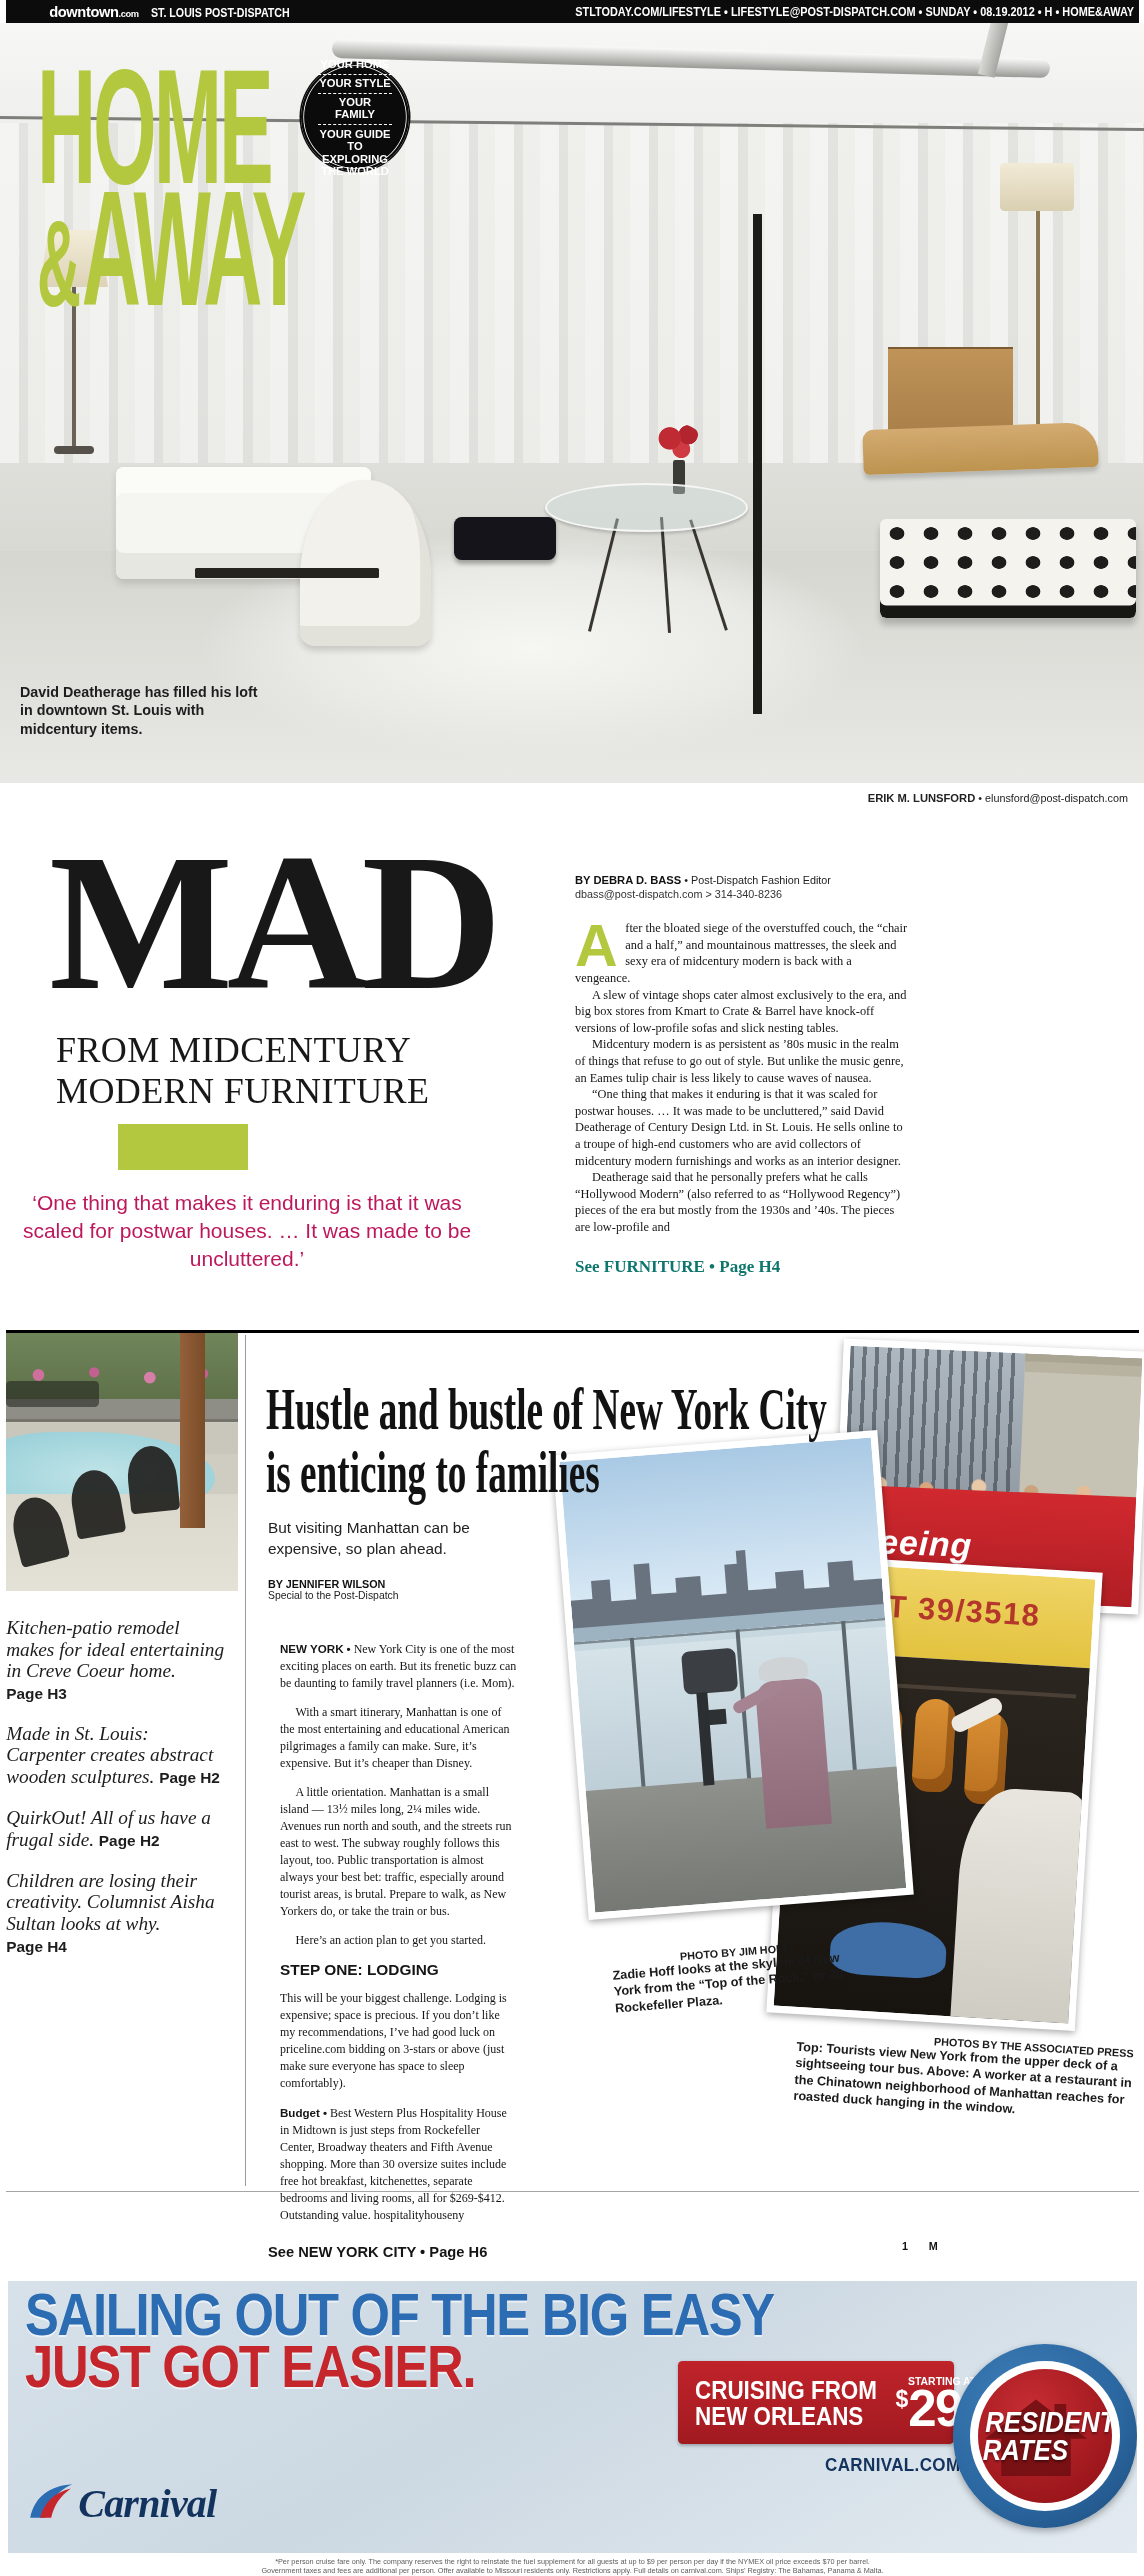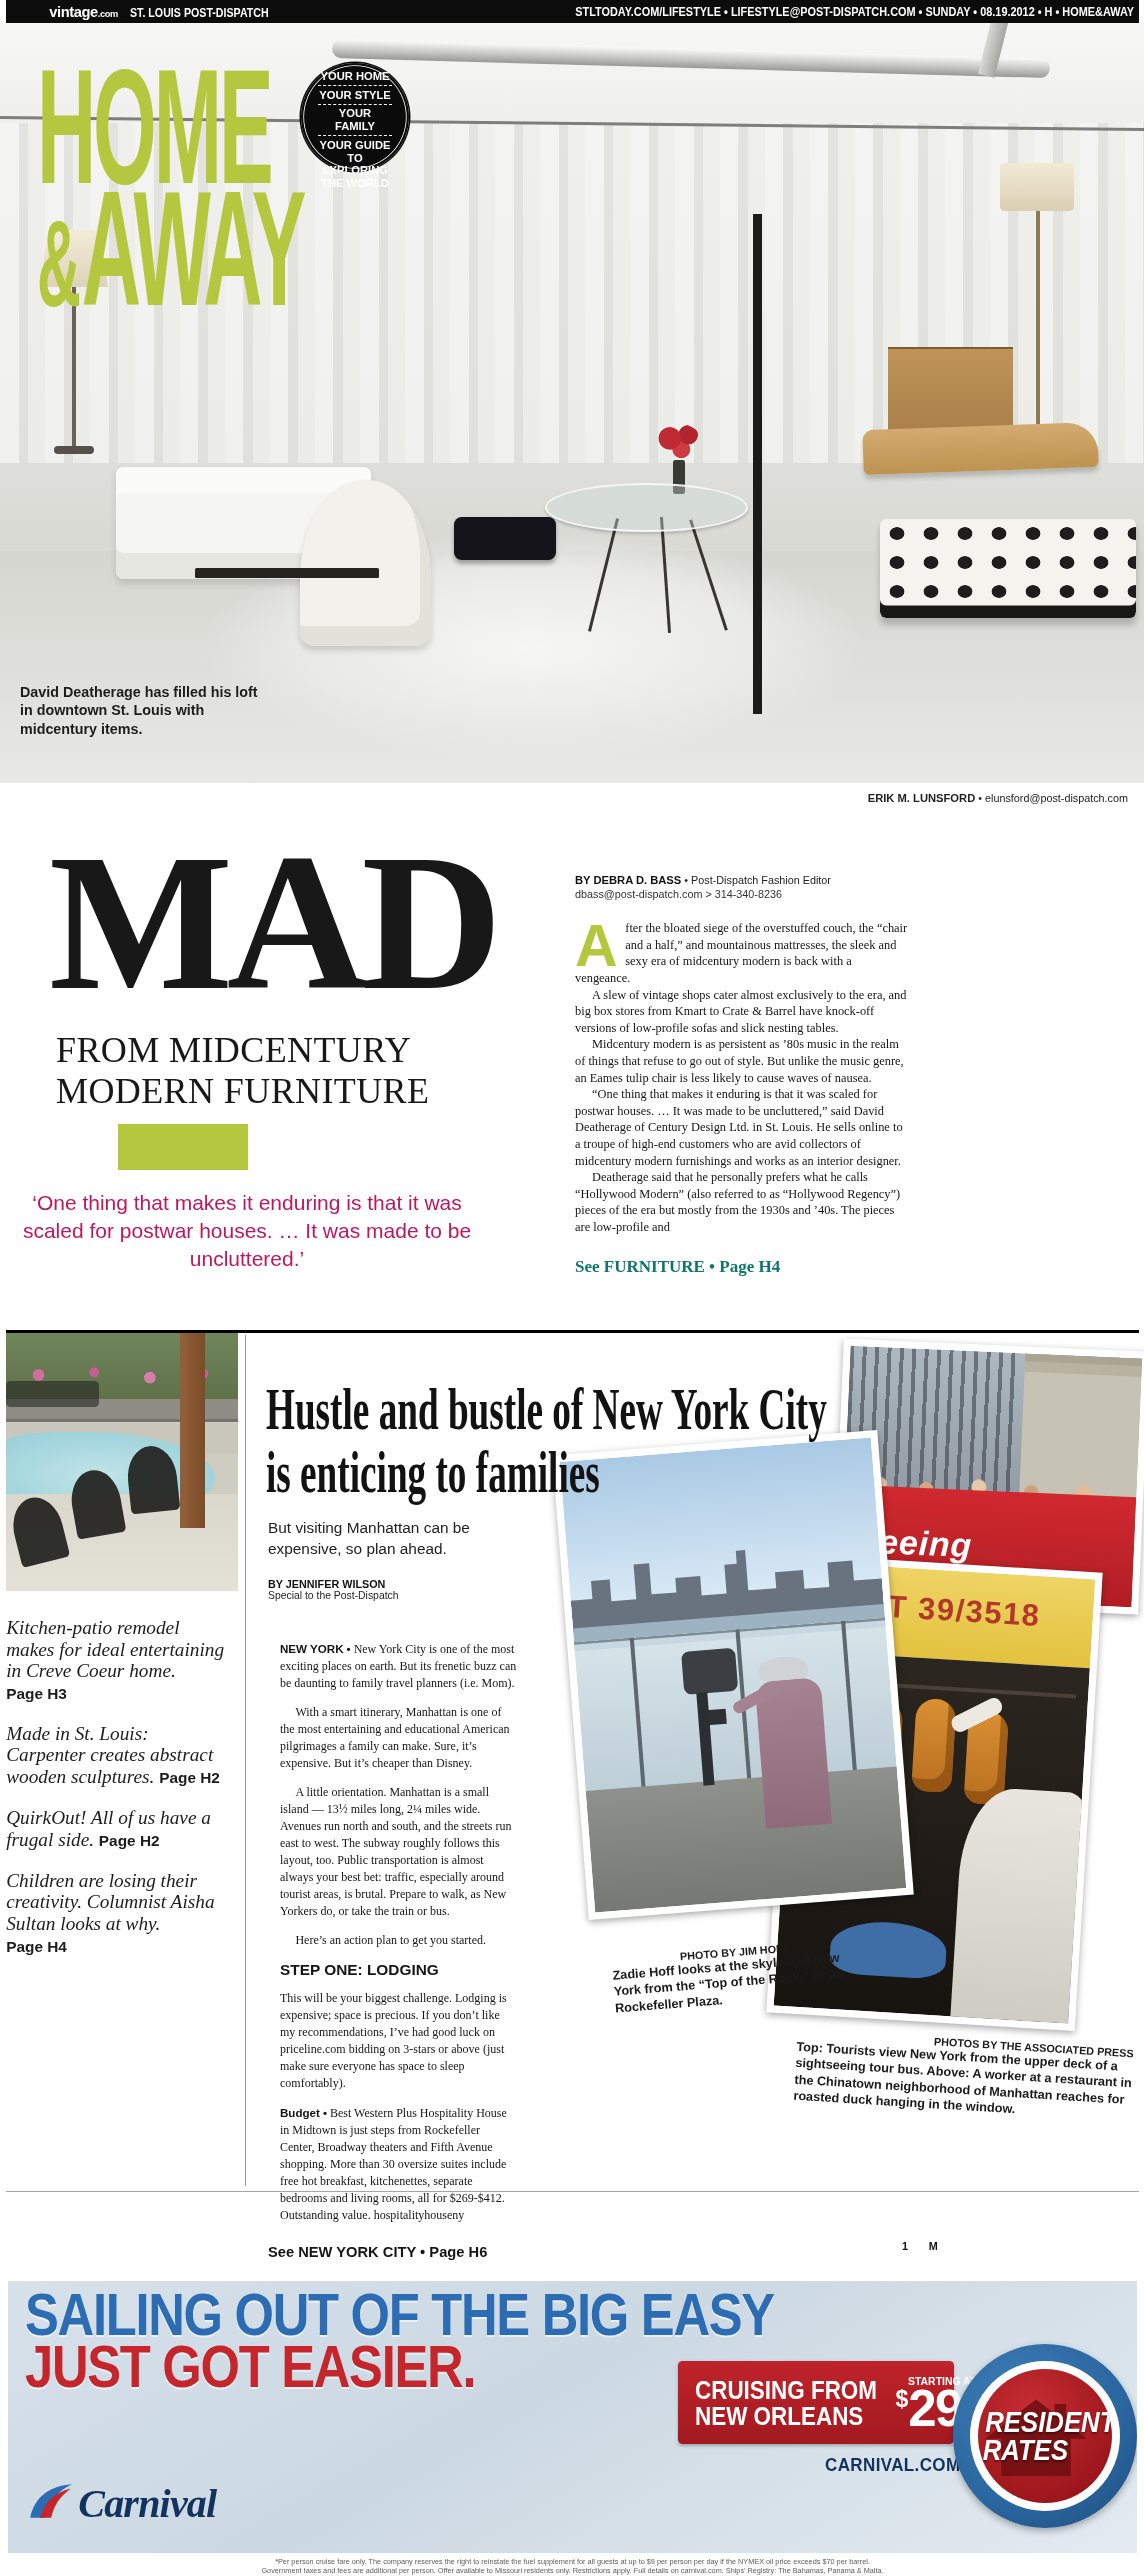--- a/index.html
+++ b/index.html
@@ -56,21 +56,21 @@
   .h-lampR-shade{position:absolute;left:1000px;top:140px;width:74px;height:48px;background:linear-gradient(#f1ead6,#d9cfb2);border-radius:4.6px;}
   .h-lampR-pole{position:absolute;left:1036px;top:188px;width:3.9px;height:224px;background:#8c7a54;}
 
   
   .masthead{position:absolute;left:37px;top:21.6px;color:#b4c83f;font-weight:bold;line-height:1;}
   .m-line{transform:scaleX(.5);transform-origin:left top;font-size:164px;letter-spacing:-6.2px;height:125px;display:flex;align-items:flex-start;}
   .m-line2{margin-top:-3.1px;}
   .m-amp{font-size:122px;margin-top:36px;margin-right:1.5px;letter-spacing:0;}
   .badge{position:absolute;left:301px;top:40px;width:108px;height:108px;border-radius:50%;background:#0b0b0b;
          box-shadow:0 0 0 1.5px #0b0b0b,inset 0 0 0 2.3px #0b0b0b,inset 0 0 0 3.1px #fff;
-         color:#fff;display:flex;flex-direction:column;align-items:center;padding:4.6px 0;box-sizing:border-box;}
+         color:#fff;display:flex;flex-direction:column;align-items:center;justify-content:center;padding:4.6px 0;box-sizing:border-box;}
   .badge-line{font-weight:bold;font-size:11.2px;line-height:1.1;padding:2.3px 0 3.1px;border-bottom:1.5px dashed #fff;width:74px;text-align:center;}
   .badge-guide{font-weight:bold;font-size:11.2px;line-height:1.12;padding-top:3.1px;width:82px;text-align:center;}
   .hero-caption{position:absolute;left:20px;bottom:45px;width:239px;font-weight:bold;font-size:14.3px;line-height:1.28;color:#1d1d1d;}
 
   .credit{position:absolute;top:792px;right:17px;font-size:10.8px;color:#222;}
   .credit b{font-size:11.2px;}
 
   
   .feature{position:absolute;top:834px;left:0;width:948px;height:496px;}
   .mad{position:absolute;left:49px;top:-9.3px;font-family:"Liberation Serif",serif;font-weight:bold;
@@ -214,21 +214,21 @@
   .logo-text{font-family:"Liberation Serif",serif;font-style:italic;font-weight:bold;font-size:40px;color:#13335f;letter-spacing:-0.8px;line-height:.9;}
   .fineprint{position:absolute;top:2557px;left:7.7px;right:7.7px;text-align:center;font-size:7.3px;line-height:1.3;color:#5d5d5d;}
 </style>
 </head>
 <body>
 
 <div class="page">
 
   <div class="topbar">
     <div class="tb-left">
-      <span class="tb-brand"><span>vintage</span><span class="tb-brand-sm">.com</span></span>
+      <span class="tb-brand"><span>downtown</span><span class="tb-brand-sm">.com</span></span>
       <span class="tb-paper cx">ST. LOUIS POST-DISPATCH</span>
     </div>
     <div class="tb-right">STLTODAY.COM/LIFESTYLE  •  LIFESTYLE@POST-DISPATCH.COM  •  SUNDAY  •  08.19.2012 • H • HOME&amp;AWAY</div>
   </div>
 
   <div class="hero">
     <div class="h-duct"></div>
     <div class="h-duct2"></div>
     <div class="h-curtain"></div>
     <div class="h-track"></div>

